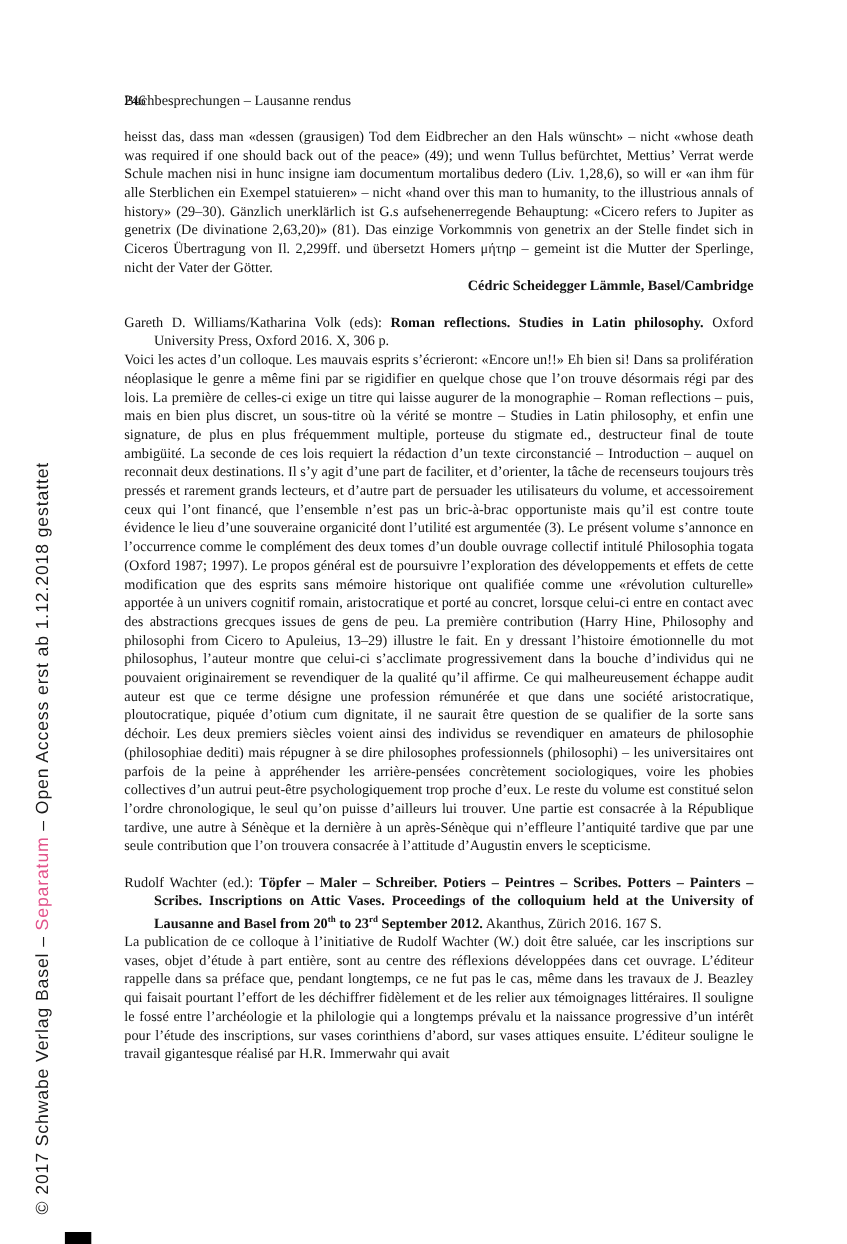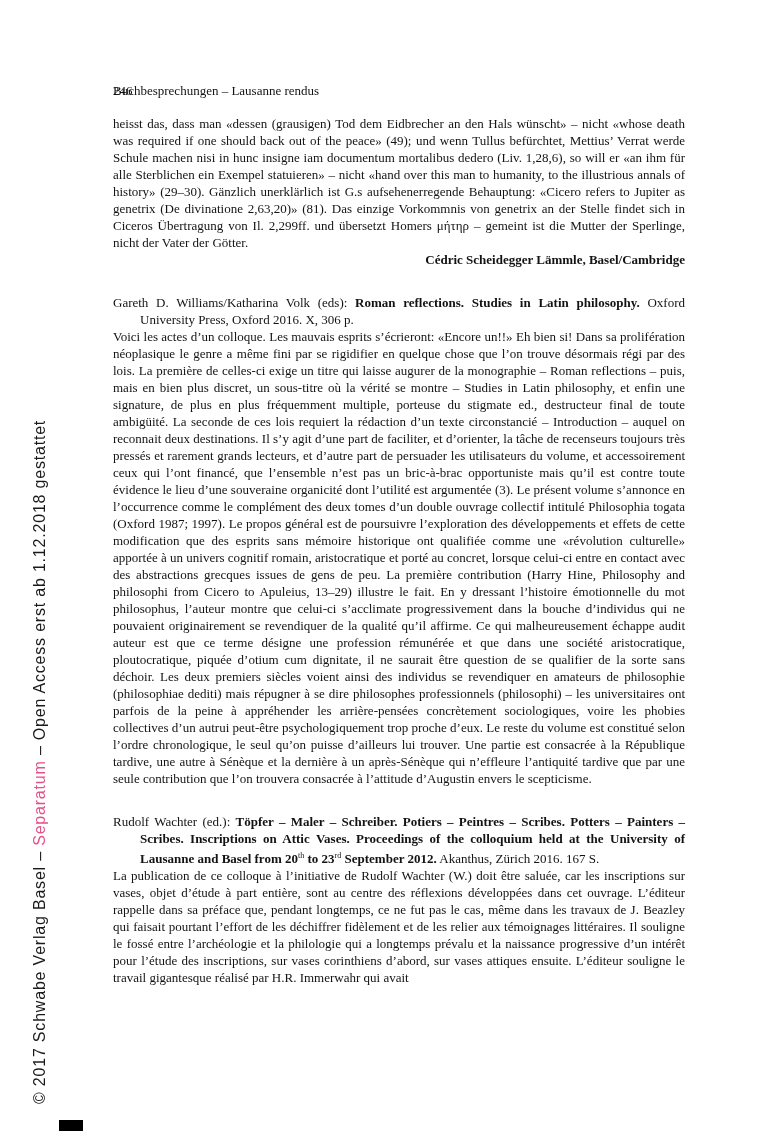--- a/index.html
+++ b/index.html
@@ -21,21 +21,21 @@
     width: 572px;
   }
   .page-header {
     position: relative;
     text-align: left;
     font-size: 13px;
     line-height: 17px;
     margin-bottom: 16px;
   }
   .page-num { position: absolute; left: 0; top: 0; }
-  .review + .review { margin-top: 26px; }
+  .review + .review { margin-top: 16px; }
   .body-text {
     margin: 0;
     font-size: 13px;
     line-height: 17px;
     text-align: justify;
   }
   .heading {
     margin: 0;
     font-size: 13px;
     line-height: 17px;
@@ -47,21 +47,21 @@
     margin: 0;
     font-size: 13px;
     line-height: 17px;
     text-align: right;
     font-weight: bold;
   }
   .pull-up { margin-top: -17px; }
   .i { }
   .b { font-weight: bold; }
   .b.sup, .sup { vertical-align: super; font-size: 0.62em; }
-  .b.sup { font-weight: normal; }
+  .b.sup { font-weight: bold; }
   .accent { color: var(--accent); }
   .vertical-note {
     position: absolute;
     left: 31px;
     top: 1104px;
     transform: rotate(-90deg);
     transform-origin: 0 0;
     white-space: nowrap;
     font-family: "Liberation Sans", sans-serif;
     font-size: 16px;

